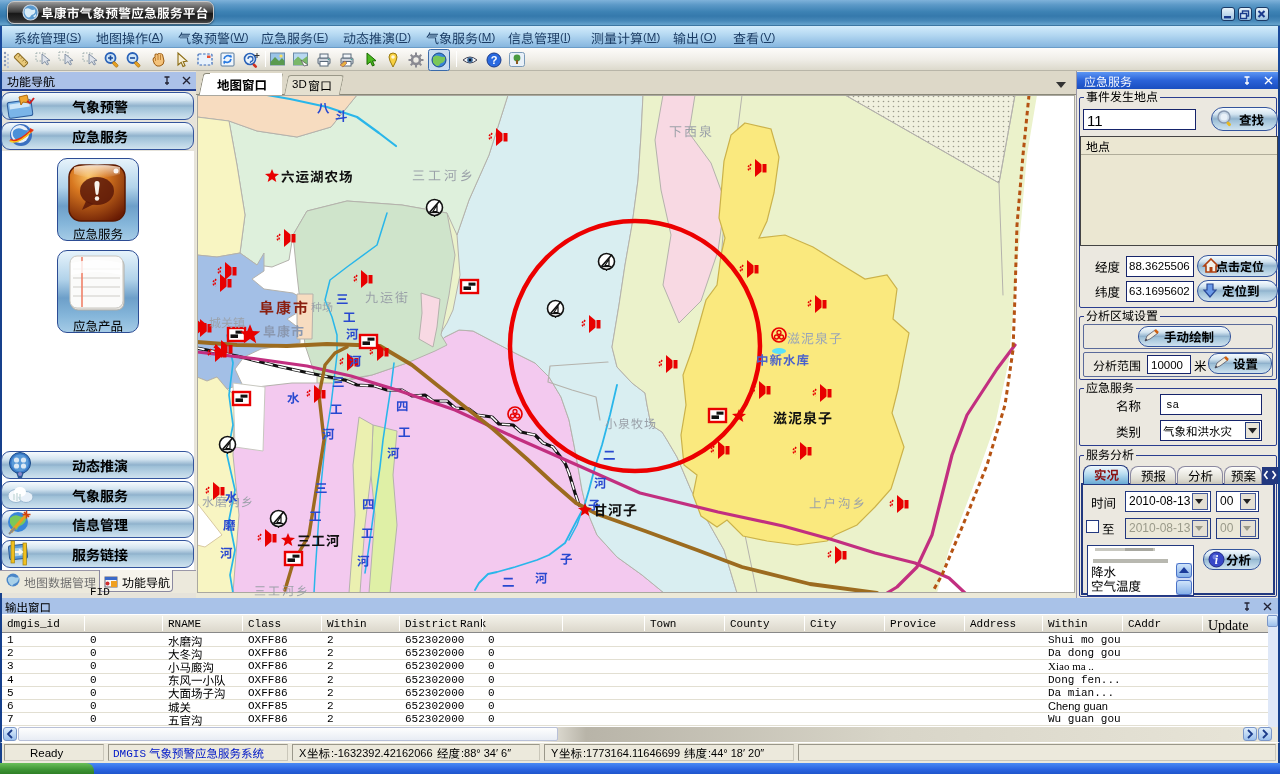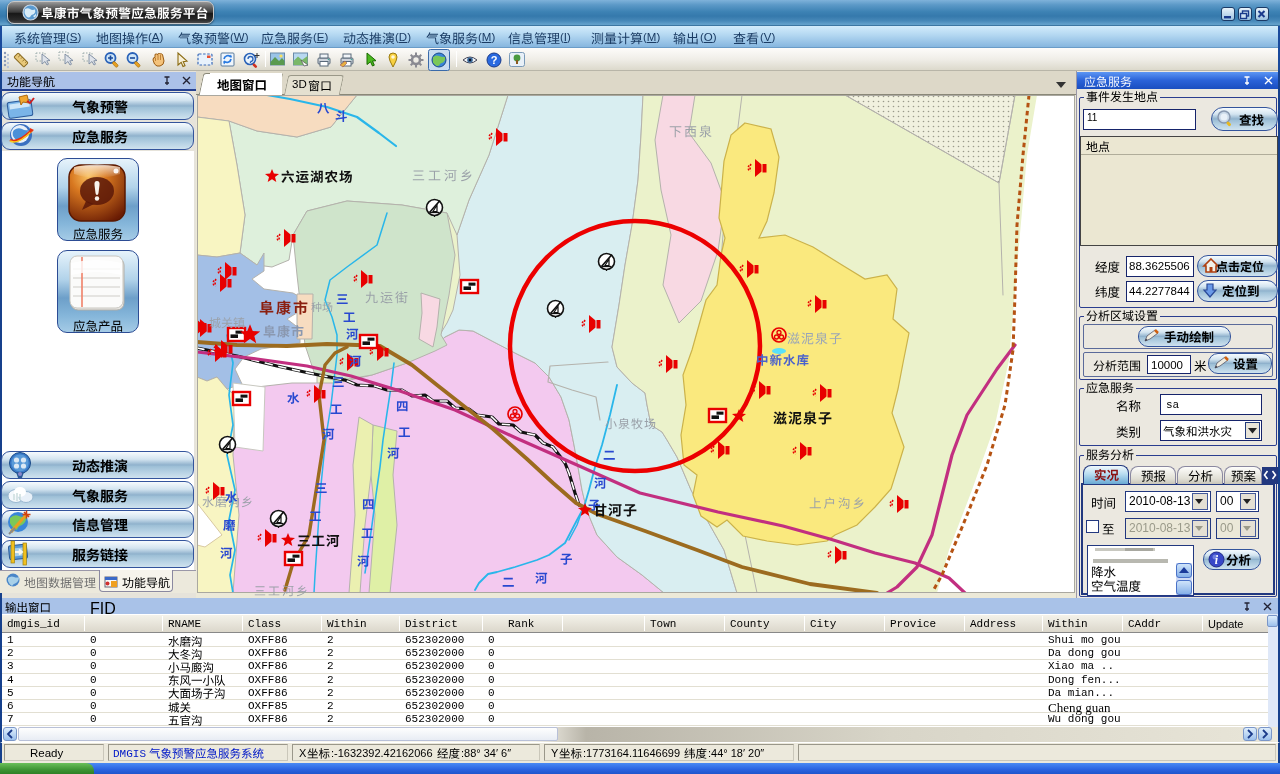--- a/index.html
+++ b/index.html
@@ -521,21 +521,21 @@
     <g fill="#000" transform="translate(0,12.24) scale(0.012,-0.012)">
       <use href="#q61" x="0"></use>
       <use href="#q62" x="1000"></use>
       <use href="#q63" x="2000"></use>
       <use href="#q64" x="3000"></use>
       <use href="#q17" x="4000"></use>
       <use href="#q65" x="5000"></use>
     </g>
   </svg>
 <div class="inp" style="left:1083px;top:109px;width:113px;height:21px"></div>
-<div class="ab" style="left:1087px;top:112px;font-size:10px">11</div>
+<div class="ab" style="left:1087px;top:112px;font-size:15px">11</div>
 <div class="ab gloss" style="left:1211px;top:107px;width:67px;height:24px;border-radius:12px"></div>
 <svg class="ab" style="left:1216px;top:109px" width="22" height="21">
     <circle cx="8" cy="8" r="6" fill="#c8d8e8" stroke="#8898b0" stroke-width="1.5"></circle>
     <circle cx="8" cy="8" r="3.5" fill="#e8f0f8"></circle>
     <rect x="12" y="12" width="5" height="3" rx="1.4" transform="rotate(45 12 12)" fill="#e8b820"></rect>
   </svg>
 <svg style="position:absolute;left:1239px;top:112px;overflow:visible;" width="26" height="18">
     <g fill="#000" transform="translate(0,12.75) scale(0.0125,-0.0125)">
       <use href="#q66" x="0"></use>
       <use href="#q67" x="1000"></use>
@@ -571,21 +571,21 @@
       <use href="#q73" x="3000"></use>
     </g>
   </svg>
 <svg style="position:absolute;left:1095px;top:284px;overflow:visible;" width="26" height="18">
     <g fill="#000" transform="translate(0,12.75) scale(0.0125,-0.0125)">
       <use href="#q74" x="0"></use>
       <use href="#q69" x="1000"></use>
     </g>
   </svg>
 <div class="inp" style="left:1126px;top:281px;width:68px;height:21px;overflow:hidden">
-    <span style="position:absolute;left:2px;top:3px;font-size:11.5px;white-space:nowrap">44.2277844</span>
+    <span style="position:absolute;left:2px;top:3px;font-size:11.5px;white-space:nowrap">63.1695602</span>
   </div>
 <div class="ab gloss" style="left:1197px;top:280px;width:81px;height:22px;border-radius:11px"></div>
 <svg class="ab" style="left:1202px;top:282px" width="18" height="19">
     <path d="M5 2 L11 2 L11 8 L14 8 L8 15 L2 8 L5 8Z" fill="#6a9ae8" stroke="#2a4a98" stroke-width="1.2"></path>
   </svg>
 <svg style="position:absolute;left:1222px;top:283px;overflow:visible;" width="38" height="18">
     <g fill="#000" transform="translate(0,12.75) scale(0.0125,-0.0125)">
       <use href="#q72" x="0"></use>
       <use href="#q73" x="1000"></use>
       <use href="#q75" x="2000"></use>
@@ -812,49 +812,49 @@
       <use href="#q110" x="2000"></use>
       <use href="#q111" x="3000"></use>
     </g>
   </svg>
 <svg class="ab" style="left:1243px;top:601px" width="30" height="12">
     <path d="M4 2v6M2 8h4M4 8v2M1.5 2h5" stroke="#223" stroke-width="1.3" fill="none"></path>
     <path d="M21 2l7 7M28 2l-7 7" stroke="#223" stroke-width="1.4"></path>
   </svg>
 <div class="ab" style="left:2px;top:614px;width:1270px;height:19px;background:linear-gradient(180deg,#f4f2ea,#dbd7cb);border-top:1px solid #fff;border-bottom:1px solid #888"></div>
 <div class="ab" style="left:7px;top:618px;font-family:'Liberation Mono',monospace;font-size:11px;color:#000">dmgis_id</div>
-<div class="ab" style="left:90px;top:600px;font-family:Liberation Sans, sans-serif;font-size:16px;color:#000">FID</div>
+<div class="ab" style="left:90px;top:586px;font-family:Liberation Mono, monospace;font-size:11px;color:#000">FID</div>
 <div class="ab" style="left:84px;top:616px;width:1px;height:15px;background:#9a968a;border-right:1px solid #fff"></div>
 <div class="ab" style="left:168px;top:618px;font-family:'Liberation Mono',monospace;font-size:11px;color:#000">RNAME</div>
 <div class="ab" style="left:162px;top:616px;width:1px;height:15px;background:#9a968a;border-right:1px solid #fff"></div>
 <div class="ab" style="left:248px;top:618px;font-family:'Liberation Mono',monospace;font-size:11px;color:#000">Class</div>
 <div class="ab" style="left:242px;top:616px;width:1px;height:15px;background:#9a968a;border-right:1px solid #fff"></div>
 <div class="ab" style="left:327px;top:618px;font-family:Liberation Mono, monospace;font-size:11px;color:#000">Within</div>
 <div class="ab" style="left:321px;top:616px;width:1px;height:15px;background:#9a968a;border-right:1px solid #fff"></div>
 <div class="ab" style="left:405px;top:618px;font-family:'Liberation Mono',monospace;font-size:11px;color:#000">District</div>
 <div class="ab" style="left:399px;top:616px;width:1px;height:15px;background:#9a968a;border-right:1px solid #fff"></div>
-<div class="ab" style="left:508px;top:618px;font-family:'Liberation Mono',monospace;font-size:11px;color:#000">Rank</div>
+<div class="ab" style="left:460px;top:618px;font-family:'Liberation Mono',monospace;font-size:11px;color:#000">Rank</div>
 <div class="ab" style="left:482px;top:616px;width:1px;height:15px;background:#9a968a;border-right:1px solid #fff"></div>
 <div class="ab" style="left:568px;top:638px;font-family:'Liberation Mono',monospace;font-size:11px;color:#000">PostCode</div>
 <div class="ab" style="left:562px;top:616px;width:1px;height:15px;background:#9a968a;border-right:1px solid #fff"></div>
 <div class="ab" style="left:650px;top:618px;font-family:'Liberation Mono',monospace;font-size:11px;color:#000">Town</div>
 <div class="ab" style="left:644px;top:616px;width:1px;height:15px;background:#9a968a;border-right:1px solid #fff"></div>
 <div class="ab" style="left:730px;top:618px;font-family:'Liberation Mono',monospace;font-size:11px;color:#000">County</div>
 <div class="ab" style="left:724px;top:616px;width:1px;height:15px;background:#9a968a;border-right:1px solid #fff"></div>
 <div class="ab" style="left:810px;top:618px;font-family:'Liberation Mono',monospace;font-size:11px;color:#000">City</div>
 <div class="ab" style="left:804px;top:616px;width:1px;height:15px;background:#9a968a;border-right:1px solid #fff"></div>
 <div class="ab" style="left:890px;top:618px;font-family:'Liberation Mono',monospace;font-size:11px;color:#000">Provice</div>
 <div class="ab" style="left:884px;top:616px;width:1px;height:15px;background:#9a968a;border-right:1px solid #fff"></div>
 <div class="ab" style="left:970px;top:618px;font-family:'Liberation Mono',monospace;font-size:11px;color:#000">Address</div>
 <div class="ab" style="left:964px;top:616px;width:1px;height:15px;background:#9a968a;border-right:1px solid #fff"></div>
 <div class="ab" style="left:1048px;top:618px;font-family:'Liberation Mono',monospace;font-size:11px;color:#000">Within</div>
 <div class="ab" style="left:1042px;top:616px;width:1px;height:15px;background:#9a968a;border-right:1px solid #fff"></div>
 <div class="ab" style="left:1128px;top:618px;font-family:'Liberation Mono',monospace;font-size:11px;color:#000">CAddr</div>
 <div class="ab" style="left:1122px;top:616px;width:1px;height:15px;background:#9a968a;border-right:1px solid #fff"></div>
-<div class="ab" style="left:1208px;top:618px;font-family:Liberation Sans, sans-serif;font-size:11px;color:#000">Update</div>
+<div class="ab" style="left:1208px;top:618px;font-family:Liberation Serif, serif;font-size:14px;color:#000">Update</div>
 <div class="ab" style="left:1202px;top:616px;width:1px;height:15px;background:#9a968a;border-right:1px solid #fff"></div>
 <div class="ab" style="left:2px;top:633px;width:1270px;height:94px;background:#fff"></div>
 <div class="ab" style="left:2px;top:646.2px;width:1270px;height:1px;background:#e2dfd2"></div>
 <div class="ab" style="left:7px;top:634.0px;font-family:'Liberation Mono',monospace;font-size:11px;color:#000">1</div>
 <div class="ab" style="left:90px;top:634.0px;font-family:'Liberation Mono',monospace;font-size:11px;color:#000">0</div>
 <svg style="position:absolute;left:168px;top:633.5px;overflow:visible;" width="35" height="16">
     <g fill="#000" transform="translate(0,11.73) scale(0.0115,-0.0115)">
       <use href="#q96" x="0"></use>
       <use href="#q112" x="1000"></use>
       <use href="#q113" x="2000"></use>
@@ -888,21 +888,21 @@
       <use href="#q116" x="0"></use>
       <use href="#q117" x="1000"></use>
       <use href="#q118" x="2000"></use>
       <use href="#q113" x="3000"></use>
     </g>
   </svg>
 <div class="ab" style="left:248px;top:660.4px;font-family:'Liberation Mono',monospace;font-size:11px;color:#000">OXFF86</div>
 <div class="ab" style="left:327px;top:660.4px;font-family:'Liberation Mono',monospace;font-size:11px;color:#000">2</div>
 <div class="ab" style="left:405px;top:660.4px;font-family:'Liberation Mono',monospace;font-size:11px;color:#000">652302000</div>
 <div class="ab" style="left:488px;top:660.4px;font-family:'Liberation Mono',monospace;font-size:11px;color:#000">0</div>
-<div class="ab" style="left:1048px;top:660.4px;font-family:Liberation Mono, monospace;font-size:11px;color:#000">Xiao ma ..</div>
+<div class="ab" style="left:1048px;top:660.4px;font-family:Liberation Serif, serif;font-size:11px;color:#000">Xiao ma ..</div>
 <div class="ab" style="left:2px;top:685.8px;width:1270px;height:1px;background:#e2dfd2"></div>
 <div class="ab" style="left:7px;top:673.6px;font-family:'Liberation Mono',monospace;font-size:11px;color:#000">4</div>
 <div class="ab" style="left:90px;top:673.6px;font-family:'Liberation Mono',monospace;font-size:11px;color:#000">0</div>
 <svg style="position:absolute;left:168px;top:673.1px;overflow:visible;" width="58" height="16">
     <g fill="#000" transform="translate(0,11.73) scale(0.0115,-0.0115)">
       <use href="#q119" x="0"></use>
       <use href="#q120" x="1000"></use>
       <use href="#q121" x="2000"></use>
       <use href="#q116" x="3000"></use>
       <use href="#q122" x="4000"></use>
@@ -936,36 +936,36 @@
 <svg style="position:absolute;left:168px;top:699.5px;overflow:visible;" width="24" height="16">
     <g fill="#000" transform="translate(0,11.73) scale(0.0115,-0.0115)">
       <use href="#q126" x="0"></use>
       <use href="#q127" x="1000"></use>
     </g>
   </svg>
 <div class="ab" style="left:248px;top:700.0px;font-family:'Liberation Mono',monospace;font-size:11px;color:#000">OXFF85</div>
 <div class="ab" style="left:327px;top:700.0px;font-family:'Liberation Mono',monospace;font-size:11px;color:#000">2</div>
 <div class="ab" style="left:405px;top:700.0px;font-family:'Liberation Mono',monospace;font-size:11px;color:#000">652302000</div>
 <div class="ab" style="left:488px;top:700.0px;font-family:'Liberation Mono',monospace;font-size:11px;color:#000">0</div>
-<div class="ab" style="left:1048px;top:700.0px;font-family:Liberation Serif, serif;font-size:13px;color:#000">Cheng guan</div>
+<div class="ab" style="left:1048px;top:700.0px;font-family:Liberation Sans, sans-serif;font-size:11px;color:#000">Cheng guan</div>
 <div class="ab" style="left:2px;top:725.4px;width:1270px;height:1px;background:#e2dfd2"></div>
 <div class="ab" style="left:7px;top:713.2px;font-family:'Liberation Mono',monospace;font-size:11px;color:#000">7</div>
 <div class="ab" style="left:90px;top:713.2px;font-family:'Liberation Mono',monospace;font-size:11px;color:#000">0</div>
 <svg style="position:absolute;left:168px;top:712.7px;overflow:visible;" width="35" height="16">
     <g fill="#000" transform="translate(0,11.73) scale(0.0115,-0.0115)">
       <use href="#q128" x="0"></use>
       <use href="#q129" x="1000"></use>
       <use href="#q113" x="2000"></use>
     </g>
   </svg>
 <div class="ab" style="left:248px;top:713.2px;font-family:'Liberation Mono',monospace;font-size:11px;color:#000">OXFF86</div>
 <div class="ab" style="left:327px;top:713.2px;font-family:'Liberation Mono',monospace;font-size:11px;color:#000">2</div>
 <div class="ab" style="left:405px;top:713.2px;font-family:'Liberation Mono',monospace;font-size:11px;color:#000">652302000</div>
 <div class="ab" style="left:488px;top:713.2px;font-family:'Liberation Mono',monospace;font-size:11px;color:#000">0</div>
-<div class="ab" style="left:1048px;top:713.2px;font-family:'Liberation Mono',monospace;font-size:11px;color:#000">Wu dong gou</div>
+<div class="ab" style="left:1048px;top:713.2px;font-family:'Liberation Mono',monospace;font-size:11px;color:#000">Wu guan gou</div>
 <div class="ab" style="left:2px;top:727px;width:1270px;height:15px;background:linear-gradient(90deg,#fdfdfb 0%,#f4f2ea 42%,#b8b4a8 46%,#d8d5c8 70%,#e8e5d8 100%)"></div>
 <div class="ab" style="left:3px;top:727px;width:14px;height:14px;background:linear-gradient(180deg,#dfeefc,#9cc0ec);border:1px solid #7a96c8;border-radius:3px"></div>
 <svg class="ab" style="left:3px;top:727px" width="14" height="14">
     <path d="M9 3 L5 7 L9 11" stroke="#1a3a8a" stroke-width="1.8" fill="none"></path>
   </svg>
 <div class="ab" style="left:1243px;top:727px;width:14px;height:14px;background:linear-gradient(180deg,#dfeefc,#9cc0ec);border:1px solid #7a96c8;border-radius:3px"></div>
 <svg class="ab" style="left:1243px;top:727px" width="14" height="14">
     <path d="M5 3 L9 7 L5 11" stroke="#1a3a8a" stroke-width="1.8" fill="none"></path>
   </svg>
 <div class="ab" style="left:1258px;top:727px;width:14px;height:14px;background:linear-gradient(180deg,#dfeefc,#9cc0ec);border:1px solid #7a96c8;border-radius:3px"></div>

